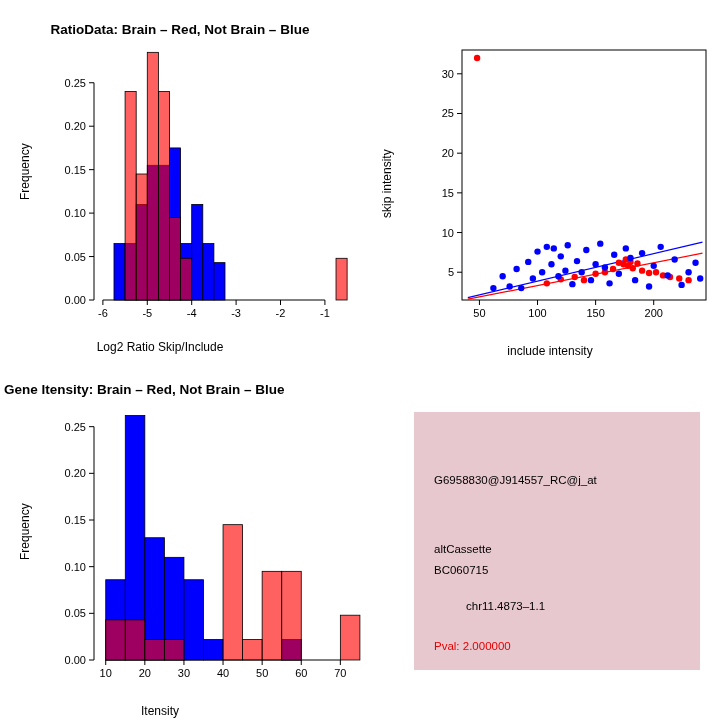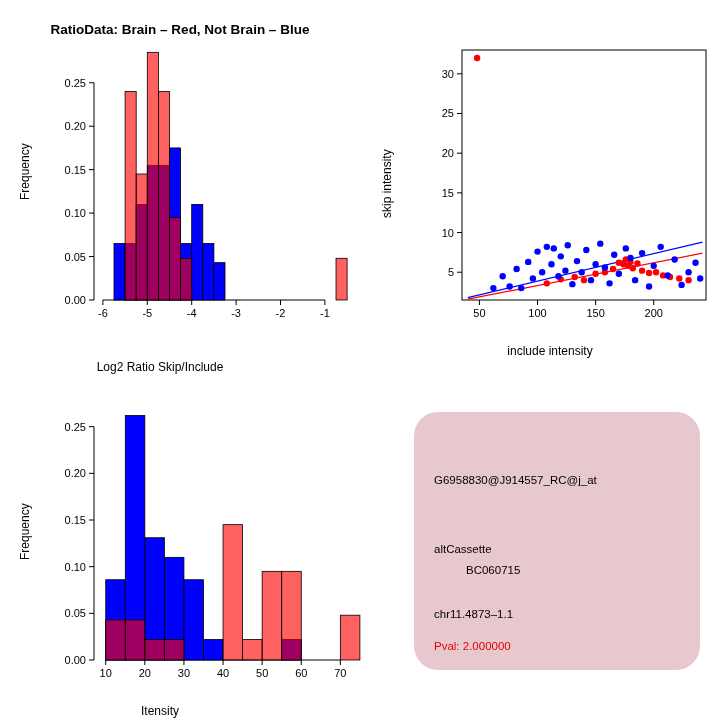--- a/index.html
+++ b/index.html
@@ -39,21 +39,20 @@
     transform-origin: left top;
     white-space: nowrap;
   }
   
   #info-panel {
     left: 414px;
     top: 412px;
     width: 250px;
     height: 258px;
     background: #e8c8cf;
-    border-radius: 24px;
   }
   .info-line {
     position: absolute;
     left: 20px;
     font-size: 11.5px;
     color: #000;
     white-space: nowrap;
   }
   .info-line.pval {
     color: #e60000;
@@ -103,21 +102,21 @@
       <rect x="166.79661016949154" y="243.51724137931035" width="11.1016949152542" height="56.48275862068965" fill="#0000ff" stroke="#000" stroke-width="0.8" fill-opacity="1"></rect>
       <rect x="177.89830508474574" y="262.6344827586207" width="11.101694915254257" height="37.36551724137928" fill="#0000ff" stroke="#000" stroke-width="0.8" fill-opacity="1"></rect>
       <rect x="89.08474576271186" y="91.44827586206898" width="11.101694915254242" height="208.55172413793102" fill="#ff0000" stroke="#000" stroke-width="0.8" fill-opacity="0.62"></rect>
       <rect x="100.1864406779661" y="174" width="11.101694915254242" height="126" fill="#ff0000" stroke="#000" stroke-width="0.8" fill-opacity="0.62"></rect>
       <rect x="111.28813559322035" y="52.34482758620692" width="11.101694915254228" height="247.65517241379308" fill="#ff0000" stroke="#000" stroke-width="0.8" fill-opacity="0.62"></rect>
       <rect x="122.38983050847457" y="91.44827586206898" width="11.101694915254257" height="208.55172413793102" fill="#ff0000" stroke="#000" stroke-width="0.8" fill-opacity="0.62"></rect>
       <rect x="133.49152542372883" y="217.44827586206895" width="11.101694915254228" height="82.55172413793105" fill="#ff0000" stroke="#000" stroke-width="0.8" fill-opacity="0.62"></rect>
       <rect x="144.59322033898306" y="258.2896551724138" width="11.101694915254228" height="41.7103448275862" fill="#ff0000" stroke="#000" stroke-width="0.8" fill-opacity="0.62"></rect>
       <rect x="300.01694915254234" y="258.2896551724138" width="11.101694915254257" height="41.7103448275862" fill="#ff0000" stroke="#000" stroke-width="0.8" fill-opacity="0.62"></rect>
     </svg>
-  <div class="axis-label" style="position:absolute; left:0px; top:360px; width:320px;">Log2 Ratio Skip/Include</div>
+  <div class="axis-label" style="position:absolute; left:0px; top:340px; width:320px;">Log2 Ratio Skip/Include</div>
   <div class="ylab-rot" style="left:18px; top:200px;">Frequency</div>
 </div>
 
 <div class="panel" id="scatter-panel" style="left:360px; top:0px; width:360px; height:360px;">
   <svg id="scatter-svg" width="360" height="360">
       <rect x="66" y="50" width="244" height="250" fill="none" stroke="#000" stroke-width="1"></rect>
       <line x1="83.42857142857143" y1="300" x2="83.42857142857143" y2="305" stroke="#000" stroke-width="1"></line>
       <text x="83.42857142857143" y="317" text-anchor="middle" font-size="11" font-family="&quot;Liberation Sans&quot;, sans-serif" fill="#000">50</text>
       <line x1="141.52380952380952" y1="300" x2="141.52380952380952" y2="305" stroke="#000" stroke-width="1"></line>
       <text x="141.52380952380952" y="317" text-anchor="middle" font-size="11" font-family="&quot;Liberation Sans&quot;, sans-serif" fill="#000">100</text>
@@ -207,20 +206,21 @@
         <circle cx="292.57142857142856" cy="272.22222222222223" r="3.2" fill="#0000ff"></circle>
         <circle cx="299.54285714285714" cy="262.6984126984127" r="3.2" fill="#0000ff"></circle>
         <circle cx="304.19047619047615" cy="278.57142857142856" r="3.2" fill="#0000ff"></circle>
       </g>
     </svg>
   <div class="axis-label" style="position:absolute; left:30px; top:344px; width:320px;">include intensity</div>
   <div class="ylab-rot" style="left:20px; top:218px;">skip intensity</div>
 </div>
 
 <div class="panel" id="gene-hist-panel" style="left:0px; top:360px; width:360px; height:360px;">
+  <div class="ptitle" style="position:absolute; left:4px; top:22px; width:350px; text-align:left;">Gene Itensity: Brain – Red, Not Brain – Blue</div>
   <svg id="gene-svg" width="360" height="360">
       <line x1="69.73134328358209" y1="300" x2="304.35820895522386" y2="300" stroke="#000" stroke-width="1"></line>
       <line x1="58" y1="300" x2="58" y2="66.66666666666669" stroke="#000" stroke-width="1"></line>
       <line x1="69.73134328358209" y1="300" x2="69.73134328358209" y2="305" stroke="#000" stroke-width="1"></line>
       <text x="69.73134328358209" y="317" text-anchor="middle" font-size="11" font-family="&quot;Liberation Sans&quot;, sans-serif" fill="#000">10</text>
       <line x1="108.83582089552239" y1="300" x2="108.83582089552239" y2="305" stroke="#000" stroke-width="1"></line>
       <text x="108.83582089552239" y="317" text-anchor="middle" font-size="11" font-family="&quot;Liberation Sans&quot;, sans-serif" fill="#000">20</text>
       <line x1="147.94029850746267" y1="300" x2="147.94029850746267" y2="305" stroke="#000" stroke-width="1"></line>
       <text x="147.94029850746267" y="317" text-anchor="middle" font-size="11" font-family="&quot;Liberation Sans&quot;, sans-serif" fill="#000">30</text>
       <line x1="187.04477611940297" y1="300" x2="187.04477611940297" y2="305" stroke="#000" stroke-width="1"></line>
@@ -260,16 +260,16 @@
       <rect x="245.7014925373134" y="211.33333333333331" width="19.55223880597015" height="88.66666666666669" fill="#ff0000" stroke="#000" stroke-width="0.8" fill-opacity="0.62"></rect>
       <rect x="304.35820895522386" y="255.2" width="19.552238805970205" height="44.80000000000001" fill="#ff0000" stroke="#000" stroke-width="0.8" fill-opacity="0.62"></rect>
     </svg>
   <div class="axis-label" style="position:absolute; left:0px; top:344px; width:320px;">Itensity</div>
   <div class="ylab-rot" style="left:18px; top:200px;">Frequency</div>
 </div>
 
 <div class="panel" id="info-panel">
   <div class="info-line" style="top:62px;">G6958830@J914557_RC@j_at</div>
   <div class="info-line" style="top:107px;margin-top:24px;">altCassette</div>
-  <div class="info-line" style="top:152px;margin-left:32px;">BC060715</div>
-  <div class="info-line" style="top:196px;">chr11.4873–1.1</div>
+  <div class="info-line" style="top:152px;">BC060715</div>
+  <div class="info-line" style="top:188px;margin-left:32px;">chr11.4873–1.1</div>
   <div class="info-line pval" style="top:228px;text-align:center;">Pval: 2.000000</div>
 </div>
 
 </body></html>

